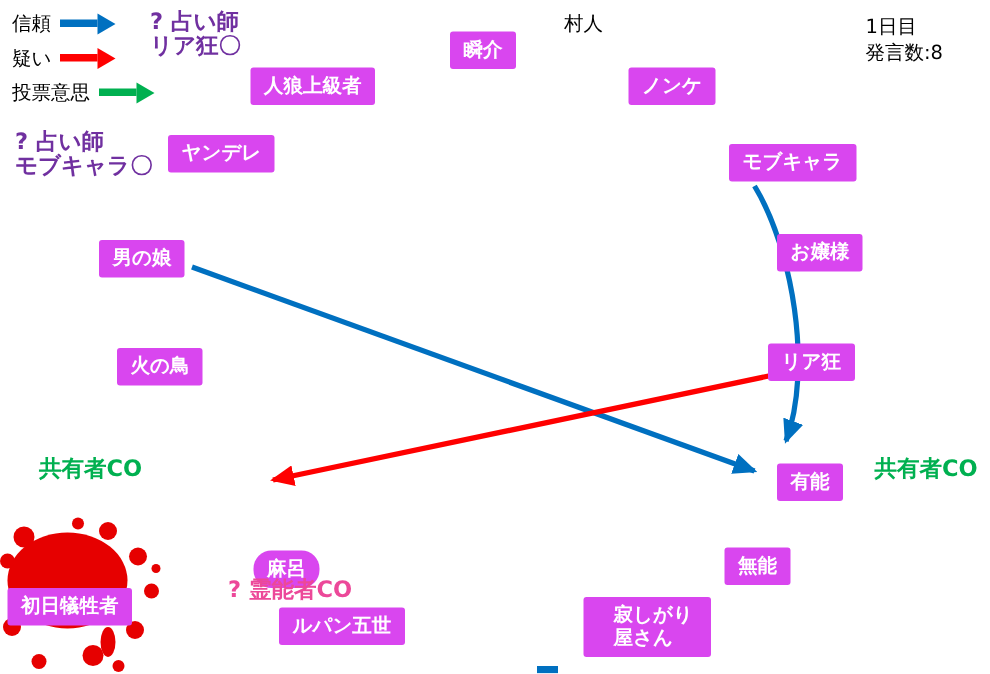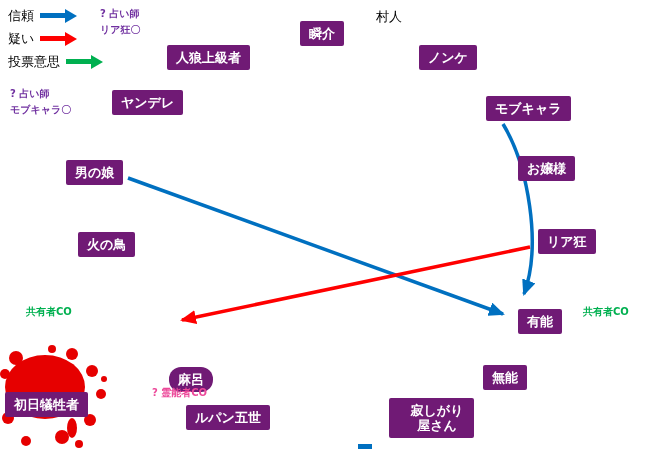--- a/index.html
+++ b/index.html
@@ -7,39 +7,39 @@
     position:relative;
     width:660px;height:449px;
     background:#fff;
     overflow:hidden;
     font-family:"DejaVu Sans", sans-serif;
   }
   .layer{position:absolute;left:0;top:0;pointer-events:none;}
   
   .pbox{
     position:absolute;
-    background:#701a75;color:#fff;
+    background:#d946ef;color:#fff;
     font-size:13px;font-weight:bold;
     padding:5px 9px;
     line-height:15px;
-    text-align:center;
+    text-align:left;
     white-space:nowrap;
     border-radius:2px;
     z-index:3;
   }
   .pbox.wrap{white-space:normal;width:56px;padding-left:20px;}
   
   .legend{position:absolute;left:8px;top:4px;z-index:4;}
   .leg-row{display:flex;align-items:center;height:23px;}
   .leg-label{font-size:13px;color:#000;margin-right:6px;}
   .leg-arrow{display:flex;align-items:center;}
   .leg-shaft{width:25px;height:5px;}
   .leg-head{width:0;height:0;border-top:7px solid transparent;border-bottom:7px solid transparent;border-left:12px solid #000;}
   
-  .ann{position:absolute;font-size:10px;font-weight:bold;line-height:16px;z-index:4;}
+  .ann{position:absolute;font-size:15px;font-weight:bold;line-height:16px;z-index:4;}
   .note{position:absolute;font-size:13px;color:#000;line-height:17px;z-index:4;}
 </style>
 </head>
 <body>
 
 <div class="canvas">
 
   <svg class="layer" width="660" height="449" style="z-index:2;">
     <g style="fill: rgb(230, 0, 0);">
       <ellipse cx="45" cy="387" rx="40" ry="32"></ellipse>
@@ -105,35 +105,39 @@
     <div>リア狂〇</div>
   </div>
 
   <div class="ann" style="left: 10px; top: 86px; color: rgb(112, 48, 160);">
     <div>? 占い師</div>
     <div>モブキャラ〇</div>
   </div>
 
   <div class="note" style="left:376px;top:8px;">村人</div>
 
+  <div class="note" style="left:577px;top:10px;">
+    <div>1日目</div>
+    <div>発言数:8</div>
+  </div>
 
   <div class="ann" style="left: 26px; top: 304px; color: rgb(0, 176, 80);">共有者CO</div>
   <div class="ann" style="left: 583px; top: 304px; color: rgb(0, 176, 80);">共有者CO</div>
 
   <div class="ann" style="left: 120px; top: 385px; color: #ec4899; margin-left: 32px;">? 霊能者CO</div>
 
   <div class="pbox" style="left:300px;top:21px;">瞬介</div>
   <div class="pbox" style="left:167px;top:45px;">人狼上級者</div>
   <div class="pbox" style="left:419px;top:45px;">ノンケ</div>
   <div class="pbox" style="left:112px;top:90px;">ヤンデレ</div>
   <div class="pbox" style="left:486px;top:96px;">モブキャラ</div>
   <div class="pbox" style="left:66px;top:160px;">男の娘</div>
   <div class="pbox" style="left:518px;top:156px;">お嬢様</div>
   <div class="pbox" style="left:78px;top:232px;">火の鳥</div>
-  <div class="pbox" style="left:538px;top:229px;">リア狂</div>
+  <div class="pbox" style="left:512px;top:229px;">リア狂</div>
   <div class="pbox" style="left:518px;top:309px;">有能</div>
   <div class="pbox" style="left:169px;top:367px;border-radius:12px;">麻呂</div>
   <div class="pbox" style="left:483px;top:365px;">無能</div>
   <div class="pbox" style="left:5px;top:392px;">初日犠牲者</div>
   <div class="pbox" style="left:186px;top:405px;">ルパン五世</div>
   <div class="pbox wrap" style="left:389px;top:398px;">寂しがり屋さん</div>
 
   <div style="position: absolute; left: 358px; top: 444px; width: 14px; height: 5px; z-index: 1; background-color: rgb(0, 112, 192);"></div>
 
 </div>

